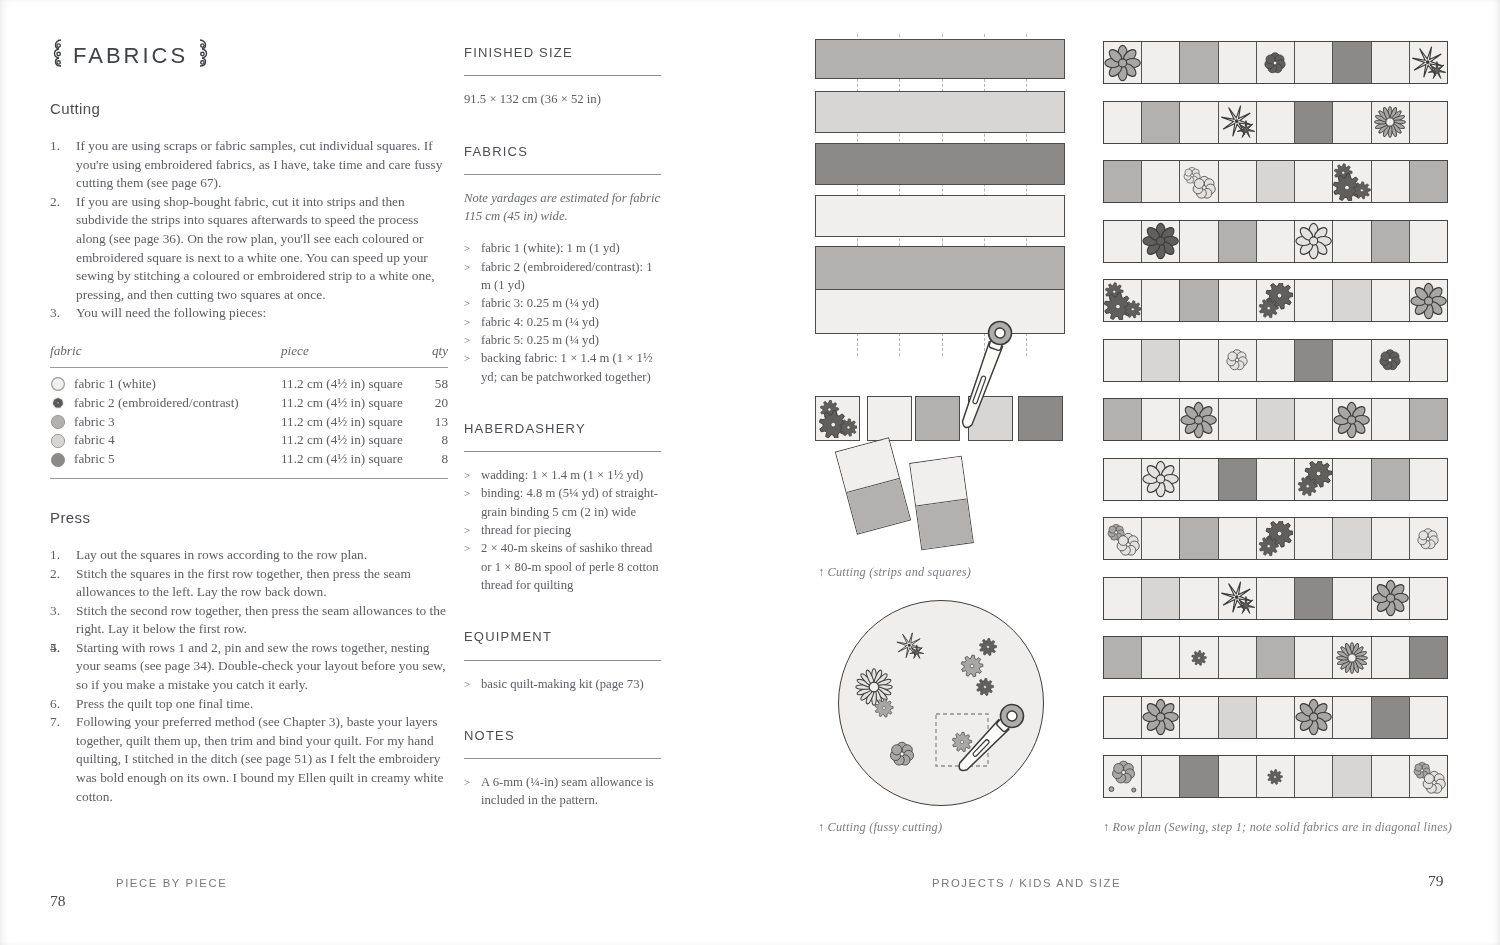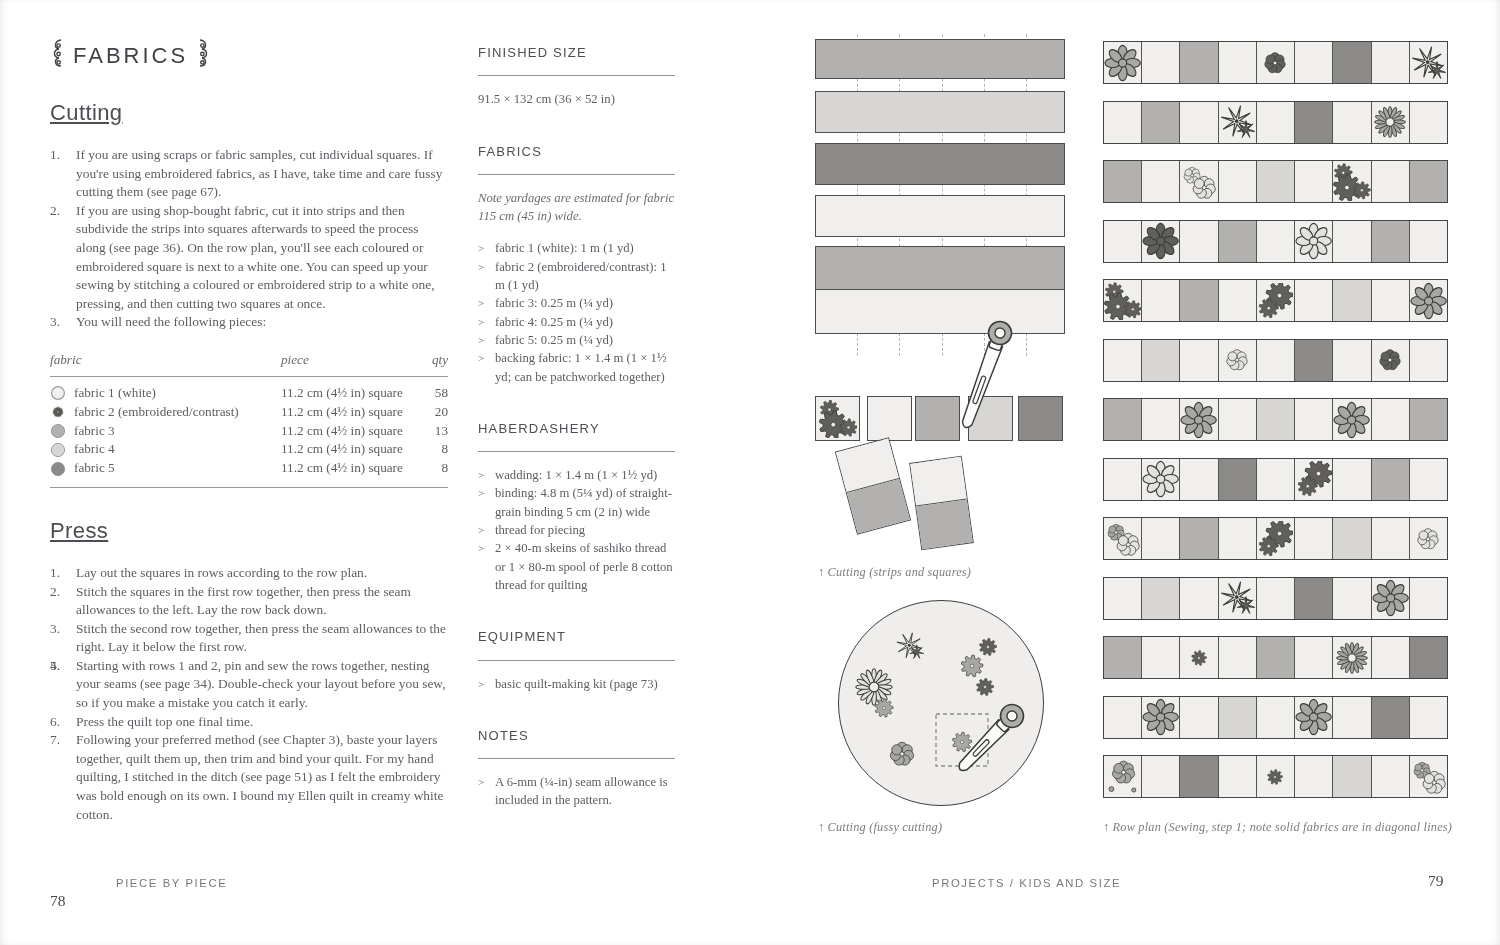--- a/index.html
+++ b/index.html
@@ -5,35 +5,35 @@
   html,body{margin:0;padding:0;background:#ffffff;}
   .page{position:relative;width:1500px;height:945px;background:#fff;overflow:hidden;
         font-family:"Liberation Serif", serif;color:#5b5e62;
         box-shadow:inset 6px 0 12px -8px rgba(0,0,0,.18), inset -6px 0 12px -8px rgba(0,0,0,.18);}
   
   .left-col{position:absolute;left:50px;top:38px;width:400px;}
   .method{display:flex;align-items:center;gap:9px;margin:0 0 0 0;
           font-family:"Liberation Sans", sans-serif;font-weight:400;
           font-size:22px;letter-spacing:3px;color:#3f4246;}
   h2.sub{font-family:"Liberation Sans", sans-serif;font-weight:400;
-         font-size:22px;color:#4a4d51;margin:26px 0 0 0;letter-spacing:.4px;text-decoration:underline;}
+         font-size:15px;color:#4a4d51;margin:26px 0 0 0;letter-spacing:.4px;}
   .steps{margin-top:20px;}
   .step{position:relative;padding-left:26px;font-size:13.4px;line-height:18.6px;margin:0;}
   .step .num{position:absolute;left:0;top:0;}
   
   .ftable{margin-top:20px;width:398px;font-size:13.2px;}
   .ftable .thead{display:flex;font-style:italic;color:#66696d;padding-bottom:8px;}
   .ftable .hr{border-top:1px solid #9a9a98;}
   .frow{display:flex;align-items:center;line-height:18.8px;}
   .fc1{flex:1;display:flex;align-items:center;gap:8px;}
   .fc2{width:135px;}
   .fc3{width:32px;text-align:right;}
   .frows{padding:7px 0 9px 0;}
   
-  .mid-col{position:absolute;left:478px;top:44px;width:197px;font-size:12.7px;line-height:18.3px;}
+  .mid-col{position:absolute;left:464px;top:44px;width:197px;font-size:12.7px;line-height:18.3px;}
   .mid-col h3{font-family:"Liberation Sans", sans-serif;font-weight:400;font-size:13px;
               letter-spacing:1.2px;color:#4b4e52;margin:0 0 0 0;}
   .sec{margin-bottom:34px;}
   .sec .rule{border-top:1px solid #8f8f8d;margin:13px 0 14px 0;}
   .note{font-style:italic;color:#6a6d70;margin-bottom:14px;}
   .bullet{position:relative;padding-left:17px;}
   .bullet .gt{position:absolute;left:0;top:0;font-size:11px;}
   
   .fig{position:absolute;}
   .dash-v{position:absolute;top:0;border-left:1px dashed #b6b6b4;height:322px;width:0;}

